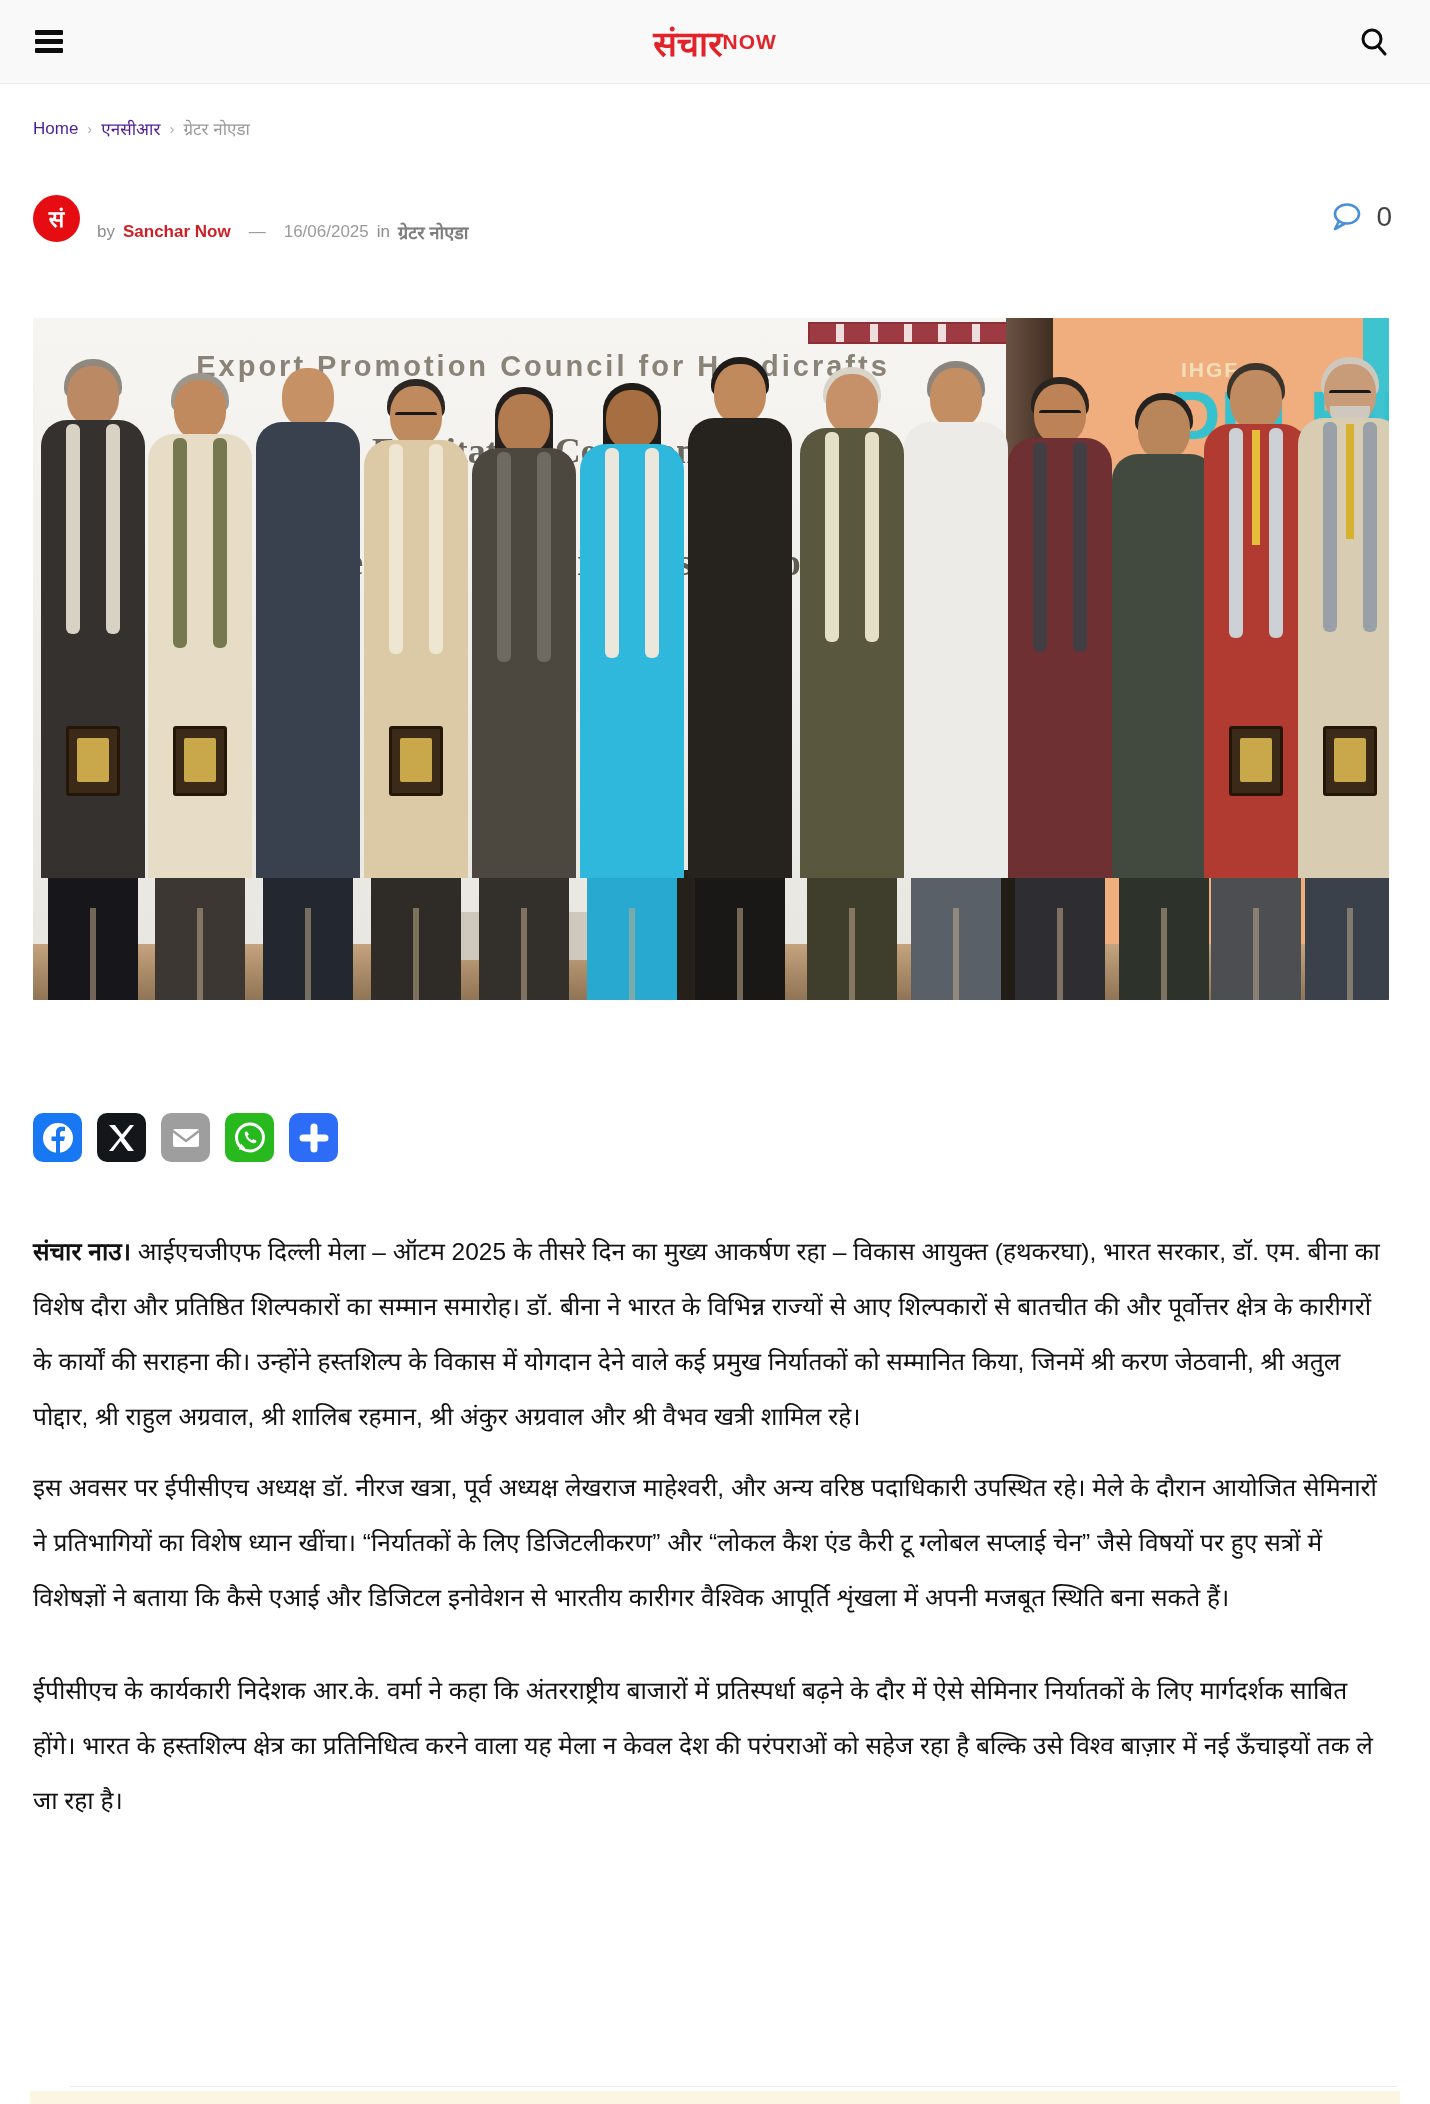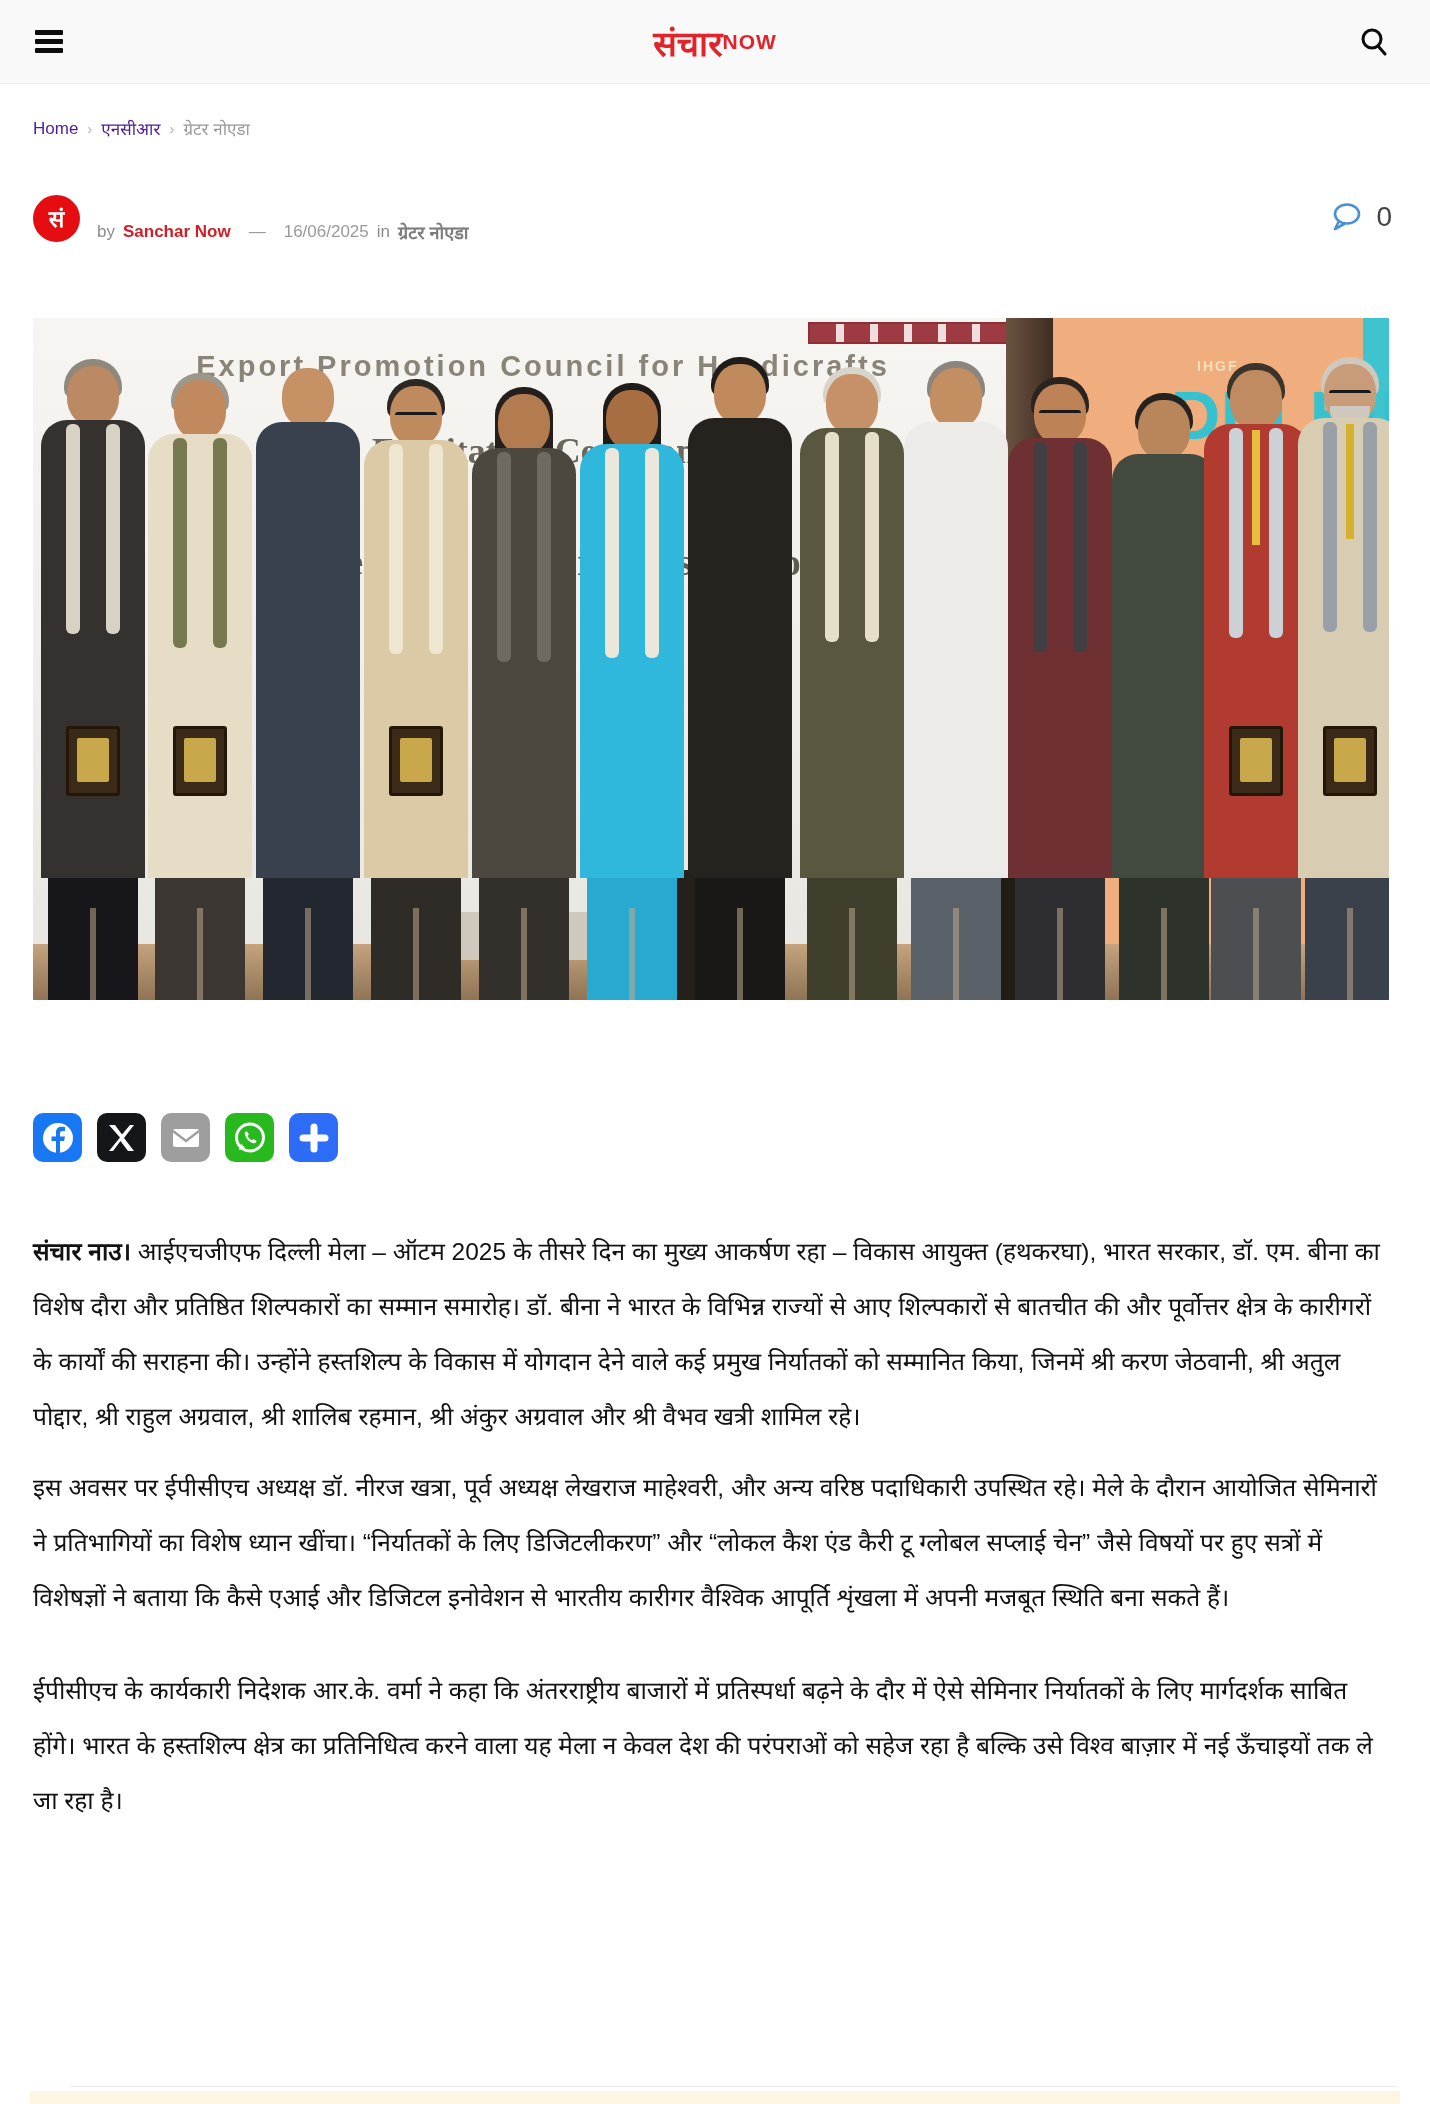--- a/index.html
+++ b/index.html
@@ -45,21 +45,21 @@
   .screen-text { position:absolute; z-index:1; width:1020px; text-align:center; color:#827c6f; }
   .st1 { top:32px; font-size:29px; letter-spacing:3px; font-weight:600; color:#8a8377; }
   .st2 { top:112px; font-family:"Liberation Serif", serif; font-size:36px; font-weight:700; color:#6b675d; }
   .st3 { top:172px; font-family:"Liberation Serif", serif; font-size:30px; font-weight:700; color:#6b675d; }
   .st4 { top:222px; font-family:"Liberation Serif", serif; font-size:38px; font-weight:700; color:#5f5b51; letter-spacing:2px; }
   .streamer { position:absolute; left:775px; top:4px; width:300px; height:22px; background:#8e2f38; z-index:1;
               background-image:repeating-linear-gradient(90deg,#9e3a42 0 26px,#f0dede 26px 34px); border:2px solid #8e2f38; }
   .pillar { position:absolute; left:973px; top:0; width:47px; height:100%; background:linear-gradient(90deg,#6b5242,#3f2d22); z-index:1; }
   .banner { position:absolute; left:1020px; top:0; width:336px; height:100%; background:#f0ad7d; z-index:1; overflow:hidden; }
   .banner .teal-stripe { position:absolute; right:0; top:0; width:26px; height:430px; background:#3fc4cf; }
-  .banner .tag { position:absolute; left:144px; top:40px; color:#f6e8c4; font-size:14px; font-weight:800; letter-spacing:2px; opacity:.85; }
+  .banner .tag { position:absolute; left:128px; top:40px; color:#f6e8c4; font-size:21px; font-weight:800; letter-spacing:2px; opacity:.85; }
   .banner .big { position:absolute; left:118px; top:58px; color:#35c2ce; font-size:68px; font-weight:800; letter-spacing:1px;
                  white-space:nowrap; text-shadow:0 0 1px #35c2ce; }
   .banner .rule { position:absolute; left:128px; top:162px; width:180px; height:4px; background:#3fc4cf; }
   .banner .dates { position:absolute; left:126px; top:172px; color:#3bbfca; font-size:26px; font-weight:800; letter-spacing:2px; }
   .banner .frag-l { position:absolute; left:92px; top:250px; color:#fdfbf6; font-size:20px; font-weight:700; letter-spacing:2px; }
   .banner .frag-r { position:absolute; left:278px; top:250px; color:#fdfbf6; font-size:20px; font-weight:700; letter-spacing:2px; }
   .photo-floor { position:absolute; left:0; bottom:0; width:100%; height:56px; z-index:1;
                  background:linear-gradient(180deg,#c5a37e,#8f7455); }
   .furn { position:absolute; z-index:1; }
   .figures { position:absolute; inset:0; z-index:2; }

